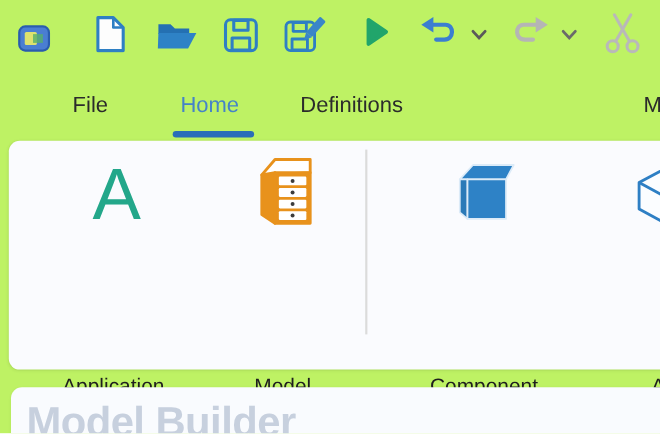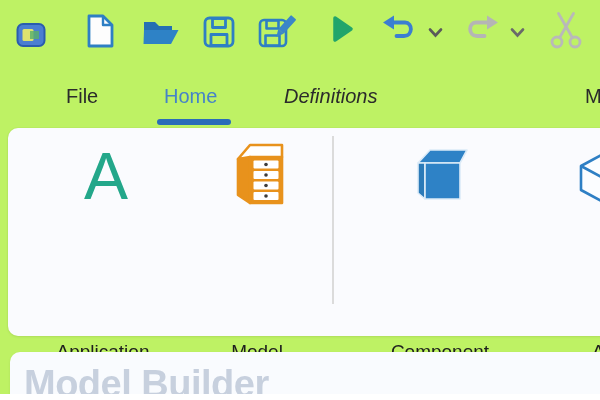--- a/index.html
+++ b/index.html
@@ -149,21 +149,21 @@
         <line x1="9.5" y1="2.5" x2="23" y2="26"></line>
         <line x1="24.5" y1="2.5" x2="11" y2="26"></line>
         <circle cx="8" cy="31" r="5"></circle>
         <circle cx="26" cy="31" r="5"></circle>
       </svg>
     </span>
   </div>
 
   <div class="tab" style="left:66px;">File</div>
   <div class="tab active" style="left:164px;">Home</div>
-  <div class="tab" style="left:284px;font-style:italic;">Definitions</div>
+  <div class="tab" style="left:273px;">Definitions</div>
   <div class="tab" style="left:585px;">Materials</div>
   <div class="tab-underline"></div>
 
   <div class="ribbon-panel">
 
     <div class="ribbon-btn" style="left:10px;top:8px;width:170px;height:170px;">
       <div class="appbuilder-a" style="left:60px;top:8px;">A</div>
       <div class="ribbon-btn-label" style="left:0;top:202px;width:170px;">
         <div>Application</div>
         <div>Builder</div>

